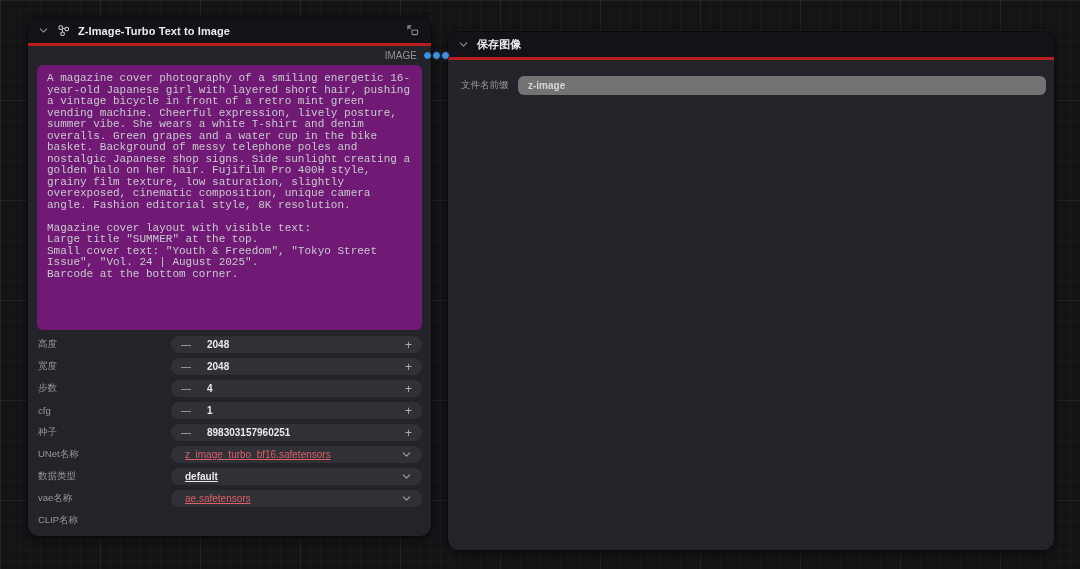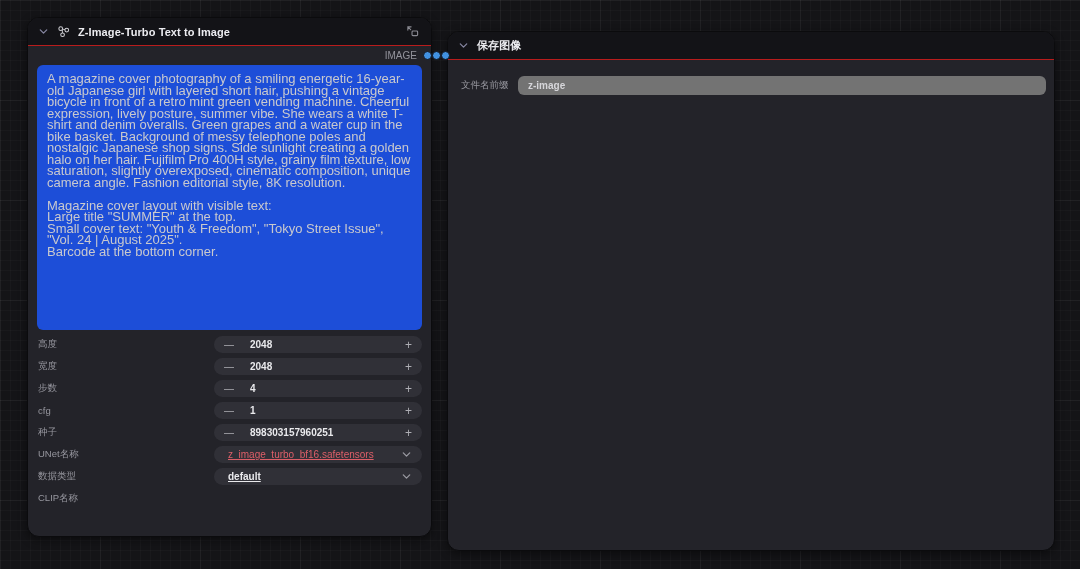--- a/index.html
+++ b/index.html
@@ -25,21 +25,21 @@
     border-radius:12px;
     box-shadow:0 3px 10px rgba(0,0,0,0.45);
     overflow:hidden;
   }
   .node-header {
     height:28px;
     background:#131317;
     display:flex; align-items:center;
     padding:0 12px 0 10px;
     gap:8px;
-    border-bottom:1px solid #b91c1c;
+    border-bottom:3px solid #b91c1c;
   }
   .node-title {
     color:#ececf0; font-size:11px; font-weight:bold;
     letter-spacing:0.1px;
     white-space:nowrap;
   }
   .hdr-spacer { flex:1; }
   .icon-btn { display:flex; align-items:center; justify-content:center; cursor:pointer; }
 
   
@@ -55,37 +55,37 @@
     position:absolute;
     width:9px; height:9px; border-radius:50%;
     background:#4191e1;
     border:1px solid #12121a;
   }
 
   
   .prompt-box {
     margin:1px 9px 0 9px;
     height:265px;
-    background:#1d4ed8;
+    background:#701a75;
     border-radius:6px;
     padding:8px 10px;
     color:#c9c9ce;
-    font-size:13px;
+    font-size:11px;
     line-height:11.5px;
     white-space:pre-wrap;
     overflow:hidden;
+    font-family:Liberation Mono, monospace;
   }
 
   
   .widgets { margin-top:6px; }
   .widget-row {
     display:flex; align-items:center;
     height:17px;
     margin:0 9px 5px 9px;
-    gap:43px;
   }
   .w-label {
     flex:0 0 134px;
     color:#97979f; font-size:9.5px;
     padding-left:1px;
     white-space:nowrap;
   }
   .widget {
     flex:1; height:17px;
     background:#303037;
@@ -220,20 +220,31 @@
         <div class="widget combo">
           <span class="val" style="font-weight:bold;">default</span>
           <span class="chev">
             <svg width="11" height="11" viewBox="0 0 12 12">
                 <path d="M2.5 4.2 L6 7.8 L9.5 4.2" stroke="#9a9aa2" stroke-width="1.4" fill="none" stroke-linecap="round" stroke-linejoin="round"></path>
               </svg>
           </span>
         </div>
       </div>
       <div class="widget-row">
+        <span class="w-label">vae名称</span>
+        <div class="widget combo">
+          <span class="val red">ae.safetensors</span>
+          <span class="chev">
+            <svg width="11" height="11" viewBox="0 0 12 12">
+                <path d="M2.5 4.2 L6 7.8 L9.5 4.2" stroke="#9a9aa2" stroke-width="1.4" fill="none" stroke-linecap="round" stroke-linejoin="round"></path>
+              </svg>
+          </span>
+        </div>
+      </div>
+      <div class="widget-row">
         <span class="w-label">CLIP名称</span>
       </div>
     </div>
   </div>
 
   <div class="node" style="left:447px; top:31px; width:608px; height:520px;">
 
     <div class="node-header">
       <span class="icon-btn">
         <svg width="11" height="11" viewBox="0 0 12 12">

